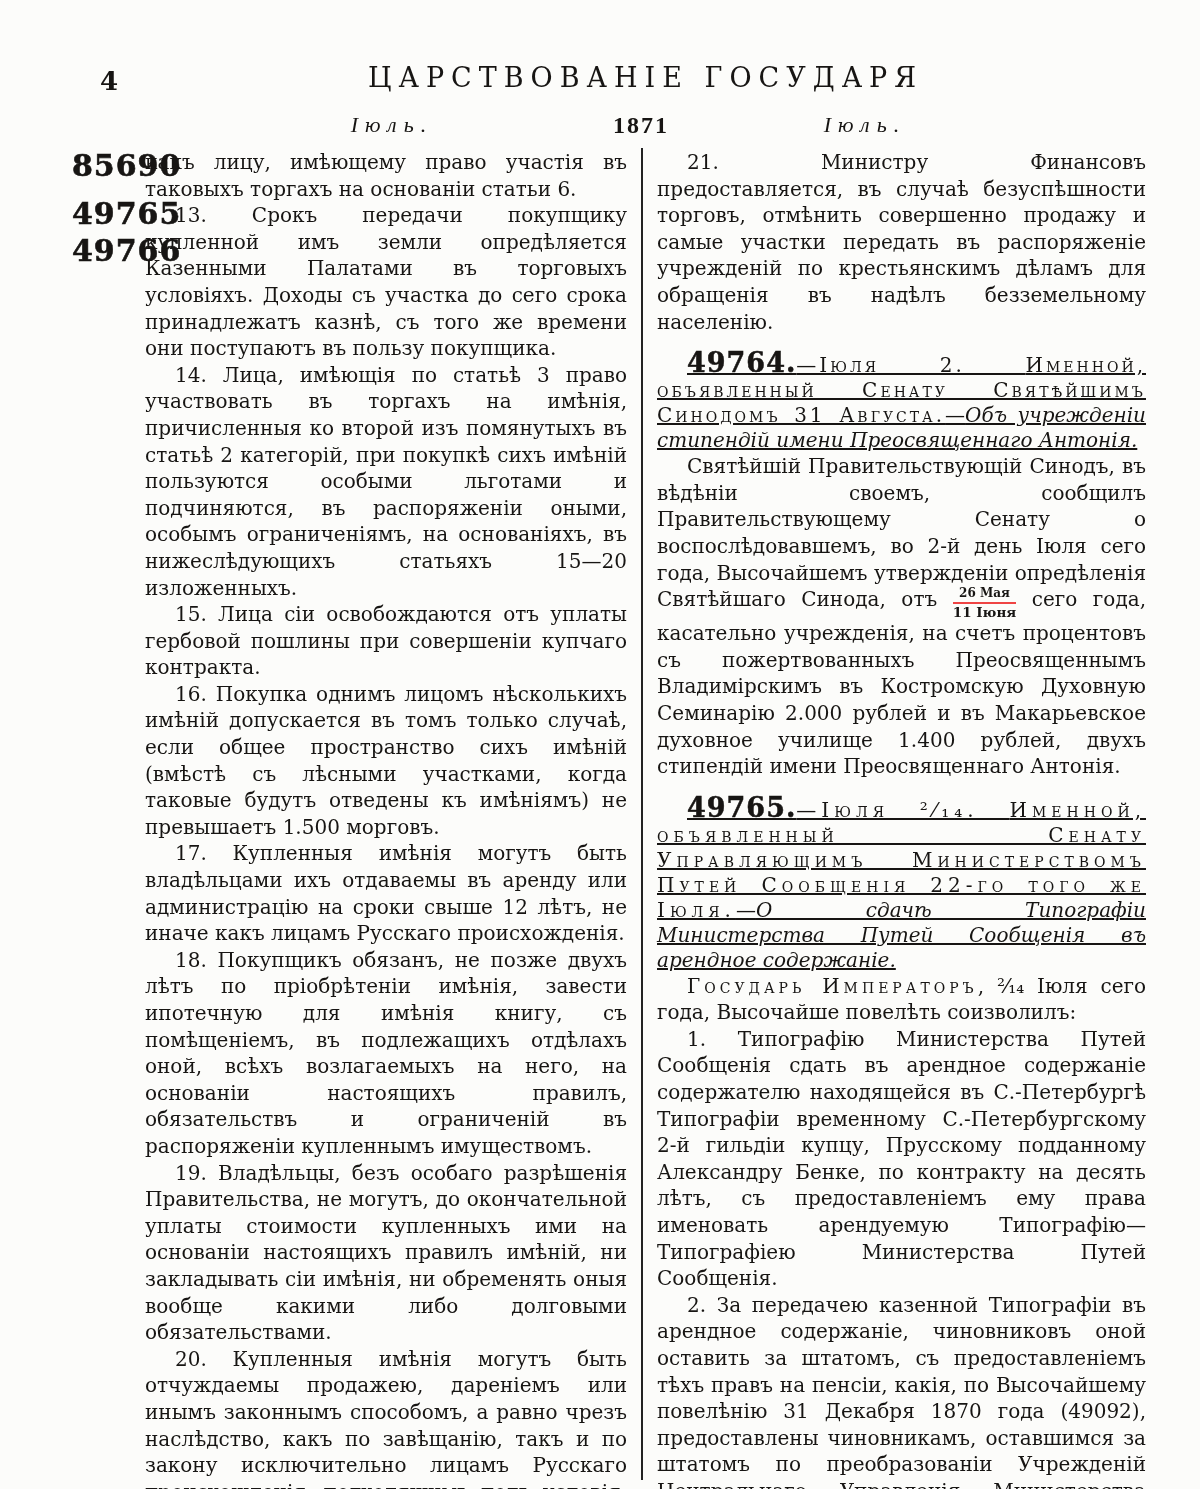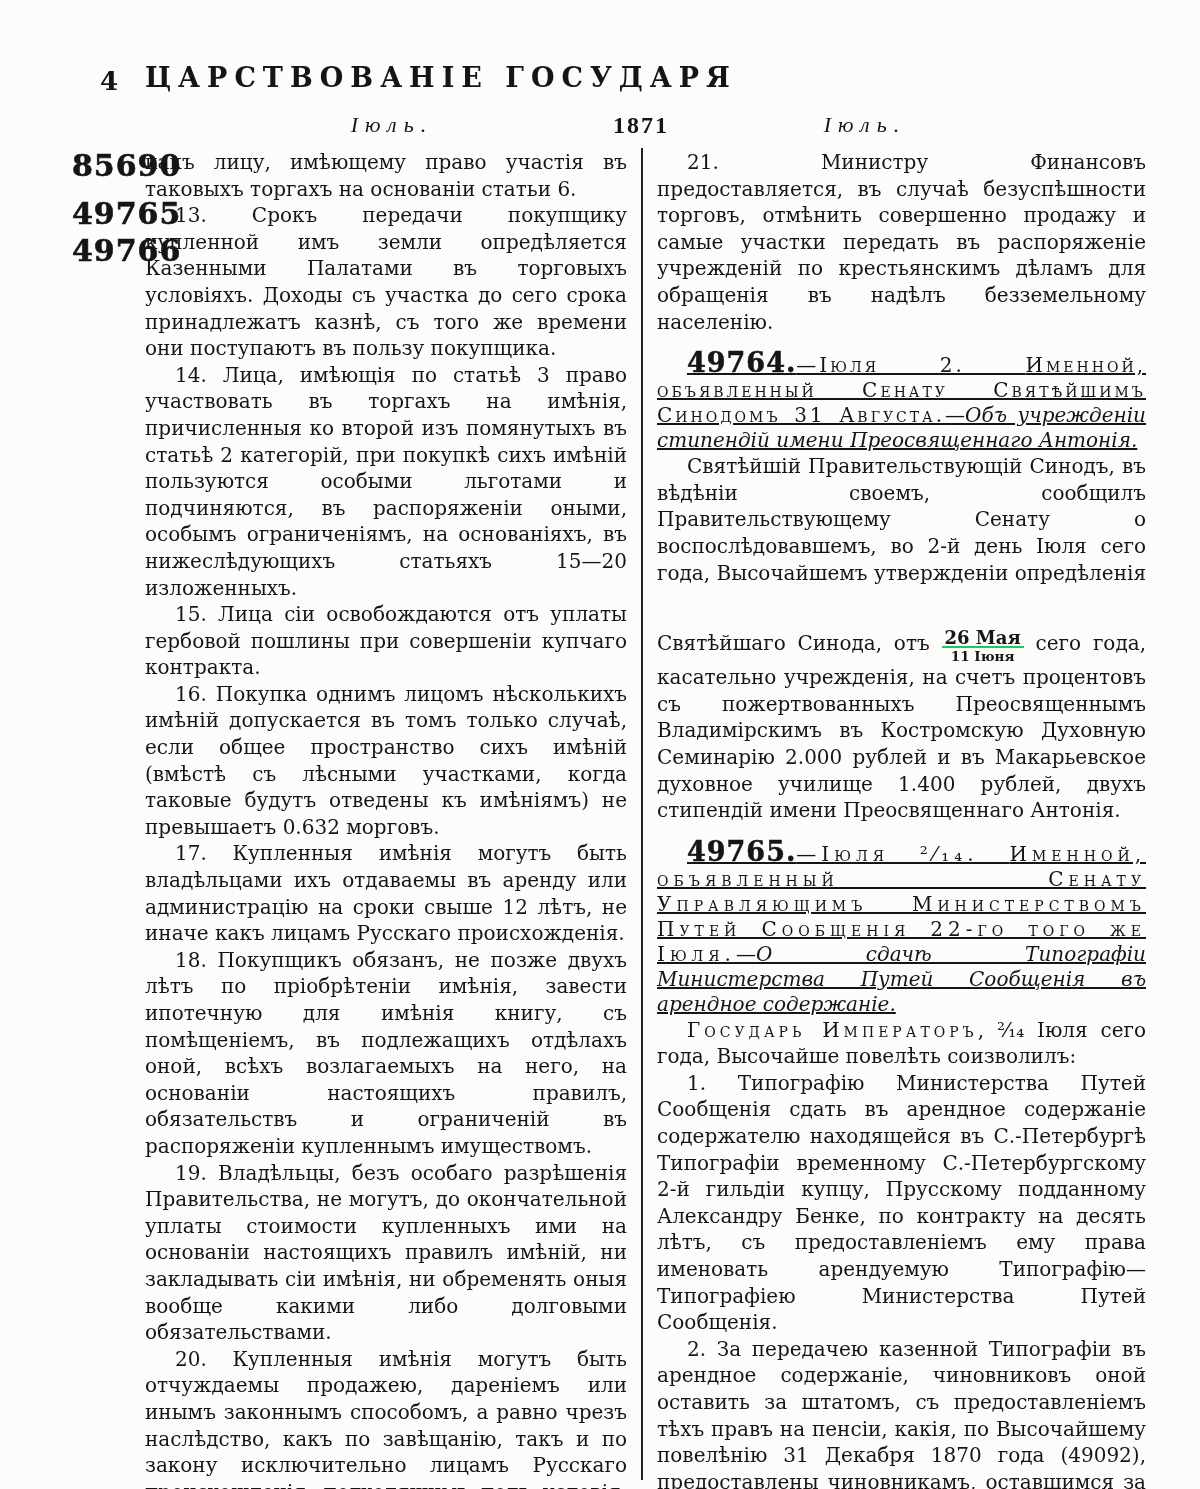--- a/index.html
+++ b/index.html
@@ -12,21 +12,22 @@
     font-family:"DejaVu Serif","Liberation Serif",serif;
     overflow:hidden;
   }
   
   .folio{
     position:absolute;left:100px;top:66px;
     font-size:26px;font-weight:bold;
   }
   .running-title{
     position:absolute;left:145px;top:62px;width:1001px;
-    font-size:27px;font-weight:bold;letter-spacing:7px;
+    text-align:center;
+    font-size:27px;font-weight:normal;letter-spacing:7px;
   }
   .date-row span{position:absolute;top:112px;transform:translateX(-50%);white-space:nowrap;font-family:Liberation Serif, serif;}
   .month{
     font-style:italic;font-size:22px;letter-spacing:7px;
   }
   .month-left{left:392px;}
   .month-right{left:865px;}
   .year{
     left:641px;
     font-size:24px;font-weight:bold;letter-spacing:2px;
@@ -65,23 +66,23 @@
   .sp-a{letter-spacing:3px;}
   .sp-b{letter-spacing:5px;}
   .italic{font-style:italic;}
   .opener-caps{font-variant:small-caps;letter-spacing:4px;}
   
   .frac{
     display:inline-block;vertical-align:-11px;
     text-align:center;line-height:normal;text-indent:0;
   }
   .frac-top{
-    display:block;font-size:18px;line-height:15px;
-    border-bottom:2px solid #22c55e;padding:0 3px 1px;
-    white-space:nowrap;font-weight:bold;margin-top:44px;
+    display:block;font-size:12px;line-height:15px;
+    border-bottom:2px solid #ef4444;padding:0 3px 1px;
+    white-space:nowrap;font-weight:bold;
   }
   .frac-bottom{
     display:block;font-size:13.5px;line-height:16px;white-space:nowrap;font-weight:bold;
   }
 </style>
 </head>
 <body>
 
 <div class="page">
 
@@ -97,21 +98,21 @@
   <div class="margin-num mn-1">49765</div>
   <div class="margin-num mn-2">49766</div>
 
   <div class="divider"></div>
 
   <div class="col col-left">
     <p class="para">какъ лицу, имѣющему право участія въ таковыхъ торгахъ на основаніи статьи 6.</p>
     <p class="para indent">13. Срокъ передачи покупщику купленной имъ земли опредѣляется Казенными Палатами въ торговыхъ условіяхъ. Доходы съ участка до сего срока принадлежатъ казнѣ, съ того же времени они поступаютъ въ пользу покупщика.</p>
     <p class="para indent">14. Лица, имѣющія по статьѣ 3 право участвовать въ торгахъ на имѣнія, причисленныя ко второй изъ помянутыхъ въ статьѣ 2 категорій, при покупкѣ сихъ имѣній пользуются особыми льготами и подчиняются, въ распоряженіи оными, особымъ ограниченіямъ, на основаніяхъ, въ нижеслѣдующихъ статьяхъ 15—20 изложенныхъ.</p>
     <p class="para indent">15. Лица сіи освобождаются отъ уплаты гербовой пошлины при совершеніи купчаго контракта.</p>
-    <p class="para indent">16. Покупка однимъ лицомъ нѣсколькихъ имѣній допускается въ томъ только случаѣ, если общее пространство сихъ имѣній (вмѣстѣ съ лѣсными участками, когда таковые будутъ отведены къ имѣніямъ) не превышаетъ 0.632 морговъ.</p>
+    <p class="para indent">16. Покупка однимъ лицомъ нѣсколькихъ имѣній допускается въ томъ только случаѣ, если общее пространство сихъ имѣній (вмѣстѣ съ лѣсными участками, когда таковые будутъ отведены къ имѣніямъ) не превышаетъ 1.500 морговъ.</p>
     <p class="para indent">17. Купленныя имѣнія могутъ быть владѣльцами ихъ отдаваемы въ аренду или администрацію на сроки свыше 12 лѣтъ, не иначе какъ лицамъ Русскаго происхожденія.</p>
     <p class="para indent">18. Покупщикъ обязанъ, не позже двухъ лѣтъ по пріобрѣтеніи имѣнія, завести ипотечную для имѣнія книгу, съ помѣщеніемъ, въ подлежащихъ отдѣлахъ оной, всѣхъ возлагаемыхъ на него, на основаніи настоящихъ правилъ, обязательствъ и ограниченій въ распоряженіи купленнымъ имуществомъ.</p>
     <p class="para indent">19. Владѣльцы, безъ особаго разрѣшенія Правительства, не могутъ, до окончательной уплаты стоимости купленныхъ ими на основаніи настоящихъ правилъ имѣній, ни закладывать сіи имѣнія, ни обременять оныя вообще какими либо долговыми обязательствами.</p>
     <p class="para indent">20. Купленныя имѣнія могутъ быть отчуждаемы продажею, дареніемъ или инымъ законнымъ способомъ, а равно чрезъ наслѣдство, какъ по завѣщанію, такъ и по закону исключительно лицамъ Русскаго происхожденія, подходящимъ подъ условія, опредѣленныя въ статьѣ 3 настоящихъ правилъ. Если же имѣніе будетъ завѣщано лицу не Русскаго происхожденія, а равно если по смерти владѣльца не окажется законныхъ наслѣдниковъ Русскаго происхожденія, имѣніе обращается въ продажу лицамъ Русскаго происхожденія, на основаніи настоящихъ правилъ, съ предоставленіемъ вырученной</p>
   </div>
 
   <div class="col col-right">
     <p class="para indent">21. Министру Финансовъ предоставляется, въ случаѣ безуспѣшности торговъ, отмѣнить совершенно продажу и самые участки передать въ распоряженіе учрежденій по крестьянскимъ дѣламъ для обращенія въ надѣлъ безземельному населенію.</p>
 
     <p class="para section-head"><span class="sec-num">49764.</span><span class="smallcaps sp-a">—Іюля 2. </span><span class="smallcaps sp-a">Именной, объявленный Сенату Святѣйшимъ Синодомъ 31 Августа.</span><span>—</span><span class="italic">Объ учрежденіи стипендій имени Преосвященнаго Антонія.</span></p>

